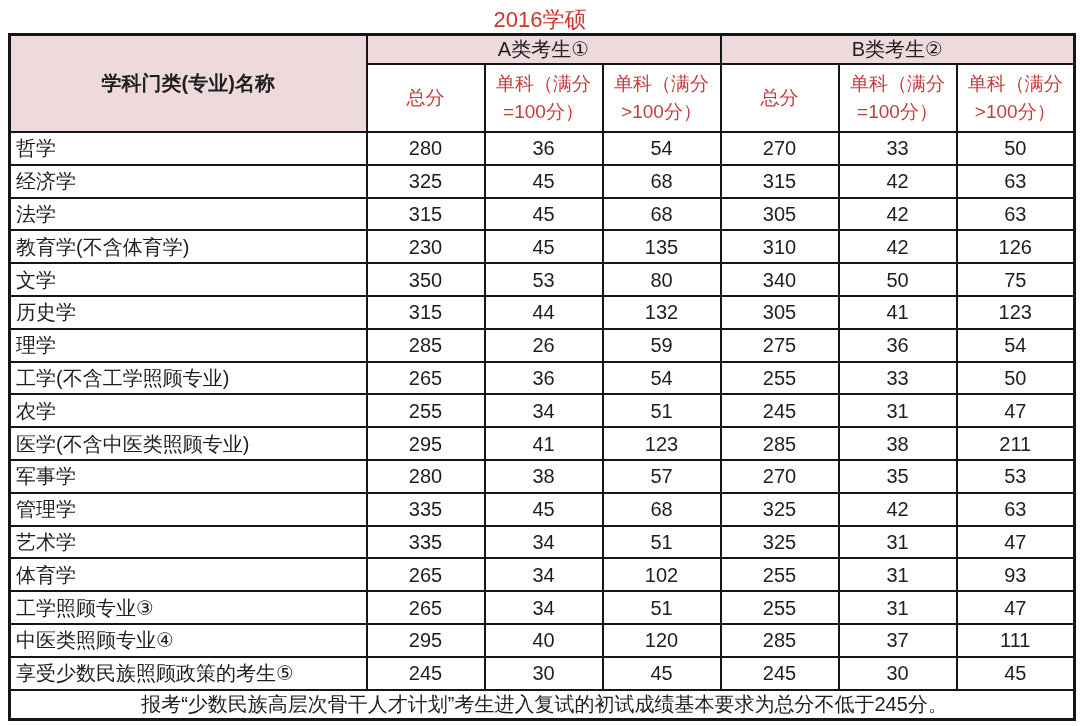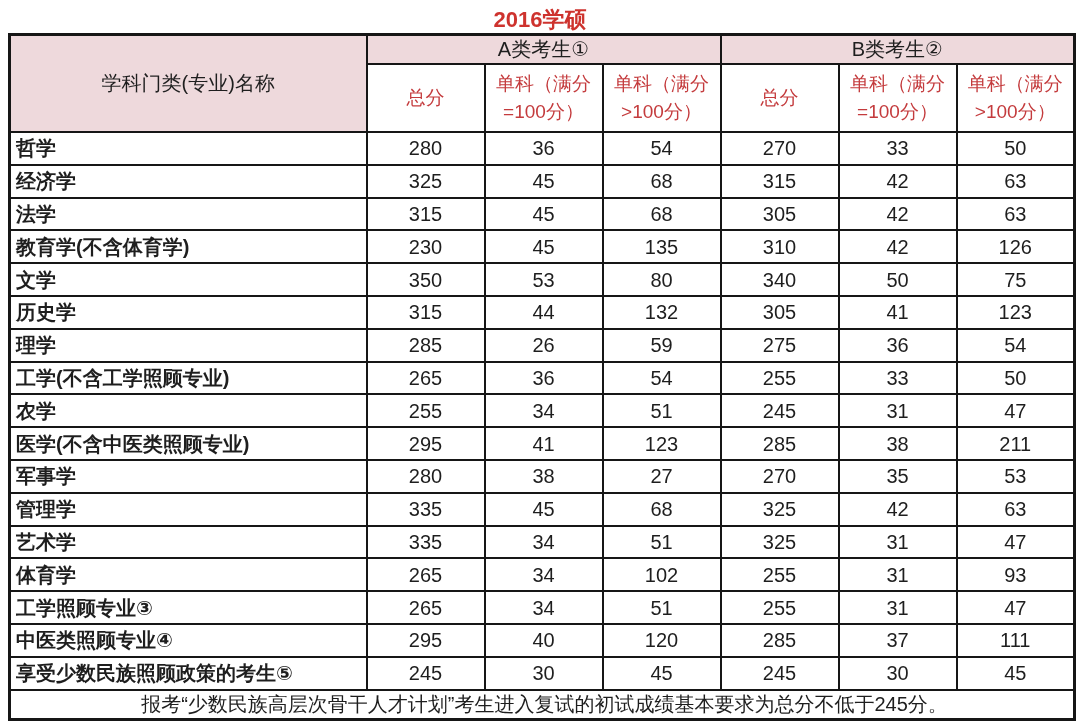--- a/index.html
+++ b/index.html
@@ -11,21 +11,21 @@
   }
   *{box-sizing:border-box;margin:0;padding:0;}
   html,body{width:1080px;height:726px;overflow:hidden;background:#ffffff;}
   body{
     font-family:"Liberation Sans","DejaVu Sans",sans-serif;
     color:var(--text-col);
   }
   .page-title{
     text-align:center;
     font-size:22px;
-    font-weight:bold;
+    font-weight:normal;
     color:var(--accent-red);
     padding-top:5px;
     height:33px;
   }
   table.score-table{
     width:1064px;
     margin:0 8px;
     border-collapse:collapse;
     table-layout:fixed;
     border:3px solid var(--border-col);
@@ -44,35 +44,35 @@
     background:var(--header-pink);
     height:26px;
     font-size:20px;
     color:var(--text-col);
     margin-top:19px;
   }
   th.corner-header{
     background:var(--header-pink);
     font-size:21px;
     color:var(--text-col);
+    font-weight:bold;
   }
   tr.sub-row th{
     background:#ffffff;
     color:var(--header-red);
     height:68px;
     font-size:19px;
     white-space:pre-line;
     line-height:1.45;
   }
   tbody td{height:32.8px;line-height:1;}
   td.subject-cell{
     text-align:left;
     padding-left:5px;
     font-size:20px;
-    font-weight:bold;
   }
   td.score-cell{font-size:20px;}
   tfoot td{
     text-align:left;
     padding-left:5px;
     height:20px;
     font-size:20px;
   }
 </style>
 </head>
@@ -197,21 +197,21 @@
         <td class="score-cell">41</td>
         <td class="score-cell">123</td>
         <td class="score-cell">285</td>
         <td class="score-cell">38</td>
         <td class="score-cell">211</td>
       </tr>
       <tr>
         <td class="subject-cell">军事学</td>
         <td class="score-cell">280</td>
         <td class="score-cell">38</td>
-        <td class="score-cell">27</td>
+        <td class="score-cell">57</td>
         <td class="score-cell">270</td>
         <td class="score-cell">35</td>
         <td class="score-cell">53</td>
       </tr>
       <tr>
         <td class="subject-cell">管理学</td>
         <td class="score-cell">335</td>
         <td class="score-cell">45</td>
         <td class="score-cell">68</td>
         <td class="score-cell">325</td>

